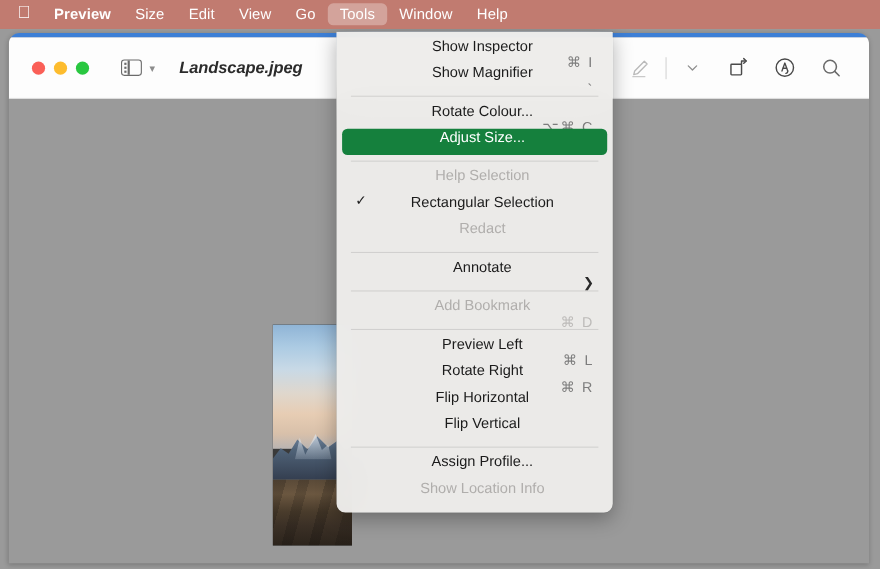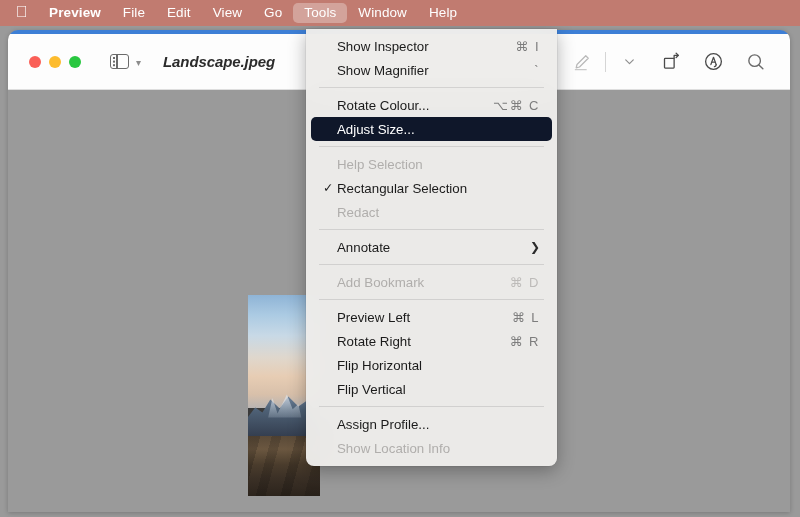--- a/index.html
+++ b/index.html
@@ -273,20 +273,21 @@
     position: relative;
     height: 24px;
     display: flex;
     align-items: center;
     padding: 0 12px 0 12px;
     margin: 0 5px;
     border-radius: 5px;
     font-size: 13.3px;
     color: #1b1b1b;
     white-space: nowrap;
+    flex-direction: column;
   }
   .mrow .check {
     position: absolute;
     left: 12px;
     font-size: 12.5px;
     font-weight: bold;
     color: #1b1b1b;
     line-height: 1;
   }
   .mrow .mlabel {
@@ -304,21 +305,21 @@
     font-size: 12px;
     font-weight: bold;
     color: #2a2a2a;
     padding-left: 20px;
   }
   .mrow.disabled {
     color: #b0aeac;
   }
   .mrow.disabled .mshort { color: #bdbbb9; }
   .mrow.sel {
-    background: #0f172a;
+    background: #15803d;
     color: #ffffff;
   }
 
   .msep {
     height: 1px;
     background: rgba(0,0,0,0.11);
     margin: 5px 13px;
   }
 
   svg { display: block; }
@@ -405,21 +406,21 @@
 
 <div id="menubar">
   <div class="mb-item apple">
     <span class="apple-glyph"></span>
   </div>
 
 <div class="mb-item bold">
       <span>Preview</span>
     </div>
     <div class="mb-item">
-      <span>File</span>
+      <span>Size</span>
     </div>
     <div class="mb-item">
       <span>Edit</span>
     </div>
     <div class="mb-item">
       <span>View</span>
     </div>
     <div class="mb-item">
       <span>Go</span>
     </div>

